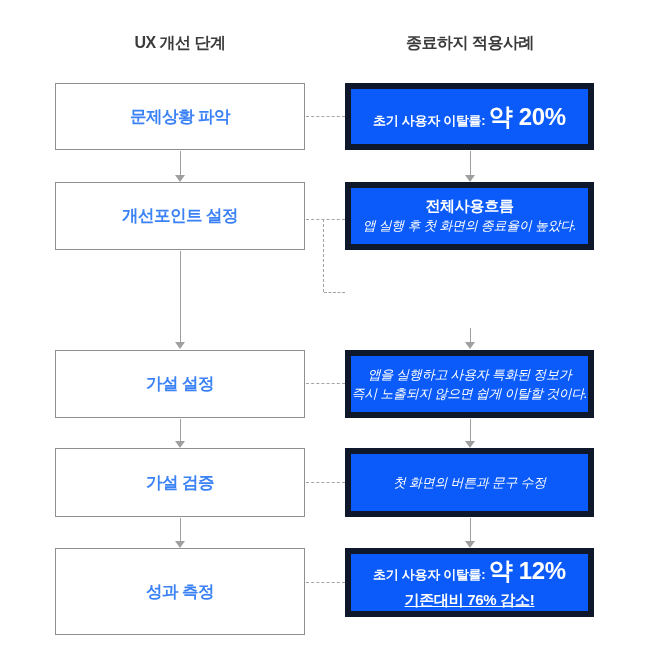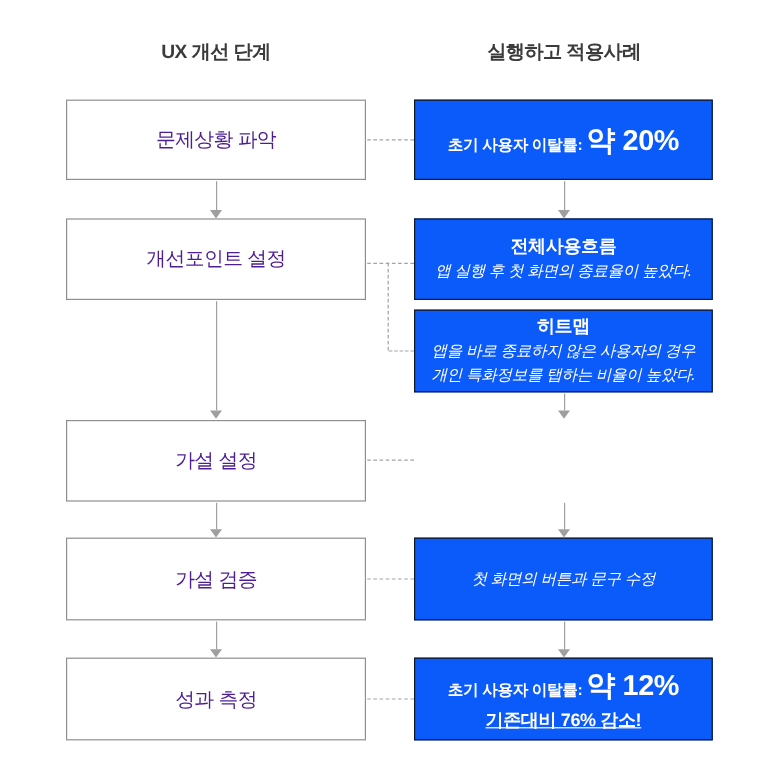--- a/index.html
+++ b/index.html
@@ -10,26 +10,26 @@
   .col-header {
     position:absolute; top:33px; width:250px; text-align:center;
     font-size:16px; font-weight:bold; color:#3b3b3b; letter-spacing:-0.5px;
   }
 
   .step-box {
     position:absolute; left:55px; width:250px; background:#ffffff;
     border:1px solid #8f8f8f; display:flex; align-items:center; justify-content:center;
   }
   .step-box span {
-    font-size:16.5px; font-weight:normal; color:#4c1d95; letter-spacing:-0.5px;
+    font-size:16.5px; font-weight:bold; color:#3b82f6; letter-spacing:-0.5px;
   }
 
   .case-box {
     position:absolute; left:345px; width:249px; background:#0b5bfb;
-    border:1px solid #0f172a; color:#ffffff; display:flex; flex-direction:column;
+    border:6px solid #0f172a; color:#ffffff; display:flex; flex-direction:column;
     align-items:center; justify-content:center; text-align:center; letter-spacing:-0.3px;
   }
   .metric-line { display:flex; align-items:baseline; white-space:pre; }
   .metric-prefix { font-size:13px; font-weight:bold; }
   .metric-value  { font-size:24px; font-weight:bold; }
   .metric-note   { font-size:15px; font-weight:bold; text-decoration:underline; margin-top:4px; }
   .case-title { font-size:15px; font-weight:bold; line-height:1.35; }
   .case-line  { font-size:13px; line-height:1.5;font-style:italic; }
 
   .vline { position:absolute; width:1px; background:#9f9f9f; }
@@ -40,55 +40,54 @@
   }
   .dash-h { position:absolute; height:0; border-top:1px dashed #a3a3a3; }
   .dash-v { position:absolute; width:0;  border-left:1px dashed #a3a3a3; }
 </style>
 </head>
 <body>
 
 <div class="canvas">
 
   <div class="col-header" style="left:55px">UX 개선 단계</div>
-  <div class="col-header" style="left:345px">실행하고 적용사례</div>
+  <div class="col-header" style="left:345px">종료하지 적용사례</div>
 
   <div class="step-box" style="top:83px;height:67px">
     <span>문제상황 파악</span>
   </div>
   <div class="step-box" style="top:350px;height:68px">
     <span>가설 설정</span>
   </div>
   <div class="step-box" style="top:182px;height:68px">
     <span>개선포인트 설정</span>
   </div>
   <div class="step-box" style="top:448px;height:69px">
     <span>가설 검증</span>
   </div>
-  <div class="step-box" style="top:548px;height:69px">
+  <div class="step-box" style="top:548px;height:87px">
     <span>성과 측정</span>
   </div>
 
   <div class="case-box" style="top:83px;height:67px">
     <div class="metric-line">
       <span class="metric-prefix">초기 사용자 이탈률: </span><span class="metric-value">약 20%</span>
     </div>
   </div>
 
   <div class="case-box" style="top:182px;height:68px">
     <div class="case-title">전체사용흐름</div>
     <div class="case-line">앱 실행 후 첫 화면의 종료율이 높았다.</div>
   </div>
 
-  <div class="case-box" style="top:258px;height:69px">
-    <div class="case-title">히트맵</div>
-    <div class="case-line">앱을 바로 종료하지 않은 사용자의 경우</div>
-    <div class="case-line">개인 특화정보를 탭하는 비율이 높았다.</div>
+
+  <div class="case-box" style="top:350px;height:68px">
+    <div class="case-line">앱을 실행하고 사용자 특화된 정보가</div>
+    <div class="case-line">즉시 노출되지 않으면 쉽게 이탈할 것이다.</div>
   </div>
-
 
   <div class="case-box" style="top:448px;height:69px">
     <div class="case-line">첫 화면의 버튼과 문구 수정</div>
   </div>
 
   <div class="case-box" style="top:548px;height:69px">
     <div class="metric-line">
       <span class="metric-prefix">초기 사용자 이탈률: </span><span class="metric-value">약 12%</span>
     </div>
     <div class="metric-note">기존대비 76% 감소!</div>

